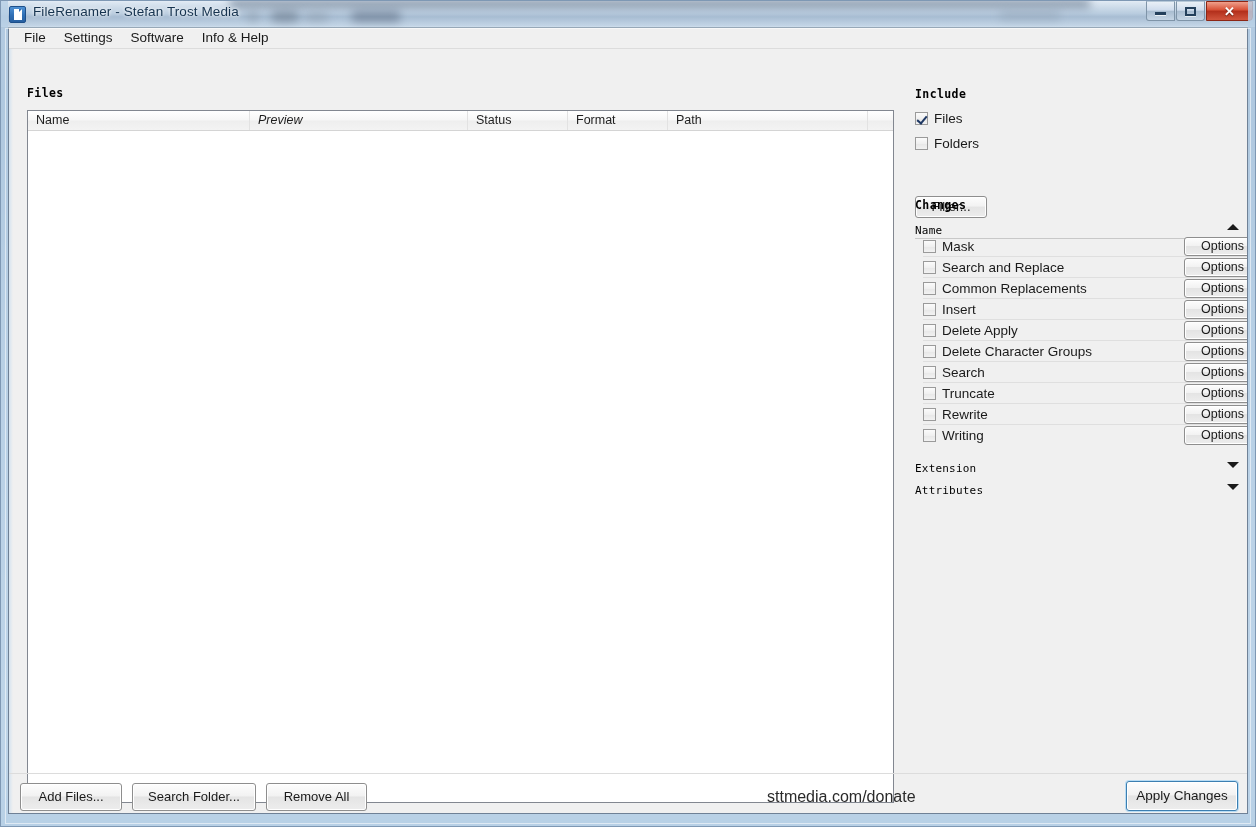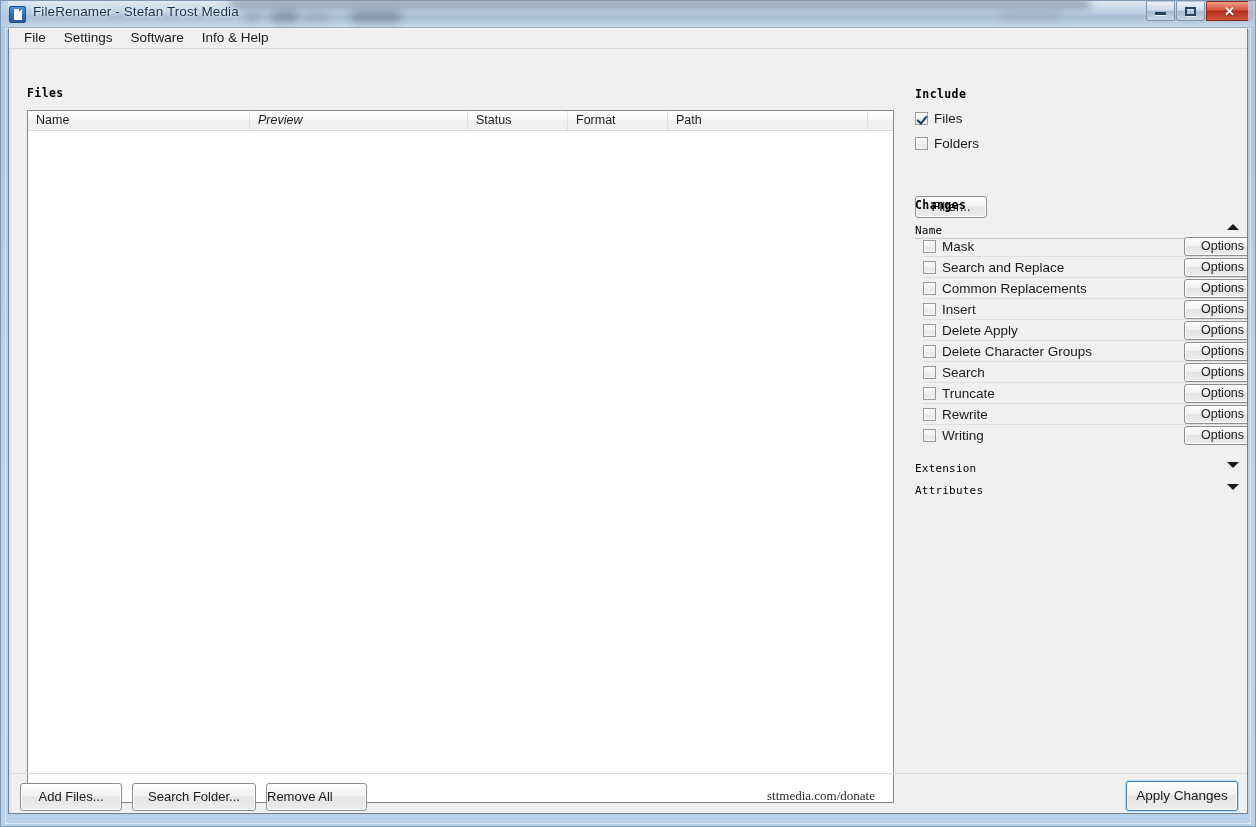--- a/index.html
+++ b/index.html
@@ -302,26 +302,26 @@
   #section-extension { top: 390px; }
   #section-attributes { top: 412px; }
 
   
   #bottom-sep {
     position: absolute; left: 0; top: 745px; width: 100%; height: 1px;
     background: #dcdcdc;
   }
   #btn-add-files   { position: absolute; left: 11px;  top: 755px; width: 102px; text-align:center; padding: 5px 0 6px 0; }
   #btn-search-fold { position: absolute; left: 123px; top: 755px; width: 124px; text-align:center; padding: 5px 0 6px 0; }
-  #btn-remove-all  { position: absolute; left: 257px; top: 755px; width: 101px; padding: 5px 0 6px 0; }
+  #btn-remove-all  { position: absolute; left: 257px; top: 755px; width: 101px; text-align:center; padding: 5px 0 6px 0; }
 
   #donate-link {
     position: absolute; left: 758px; top: 760px;
-    font-family: Liberation Serif, serif;
-    font-size: 13px; color: #2a2a2a;
+    font-family: Liberation Sans, sans-serif;
+    font-size: 16px; color: #2a2a2a;
     cursor: default;
   }
 
   #btn-apply {
     position: absolute; left: 1117px; top: 753px;
     width: 112px; text-align: center;
     padding: 6px 0 7px 0;
     font-size: 13.5px;
     border: 1px solid #3c7fb1;
     box-shadow: inset 0 0 0 1px #ffffff, 0 0 0 1px #b8dcf4;

